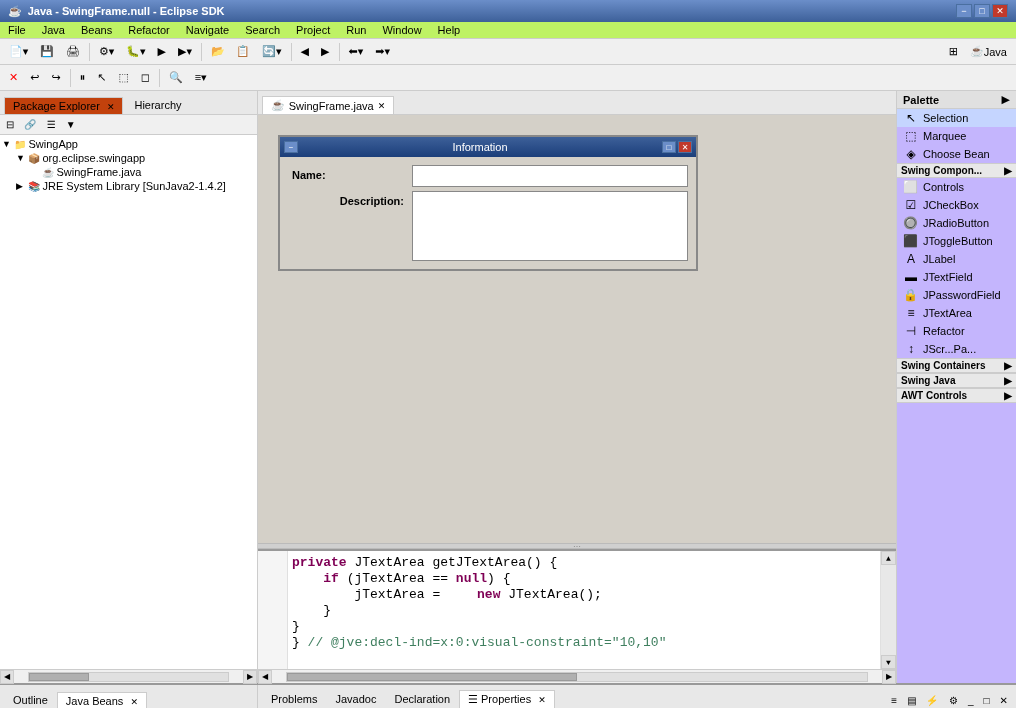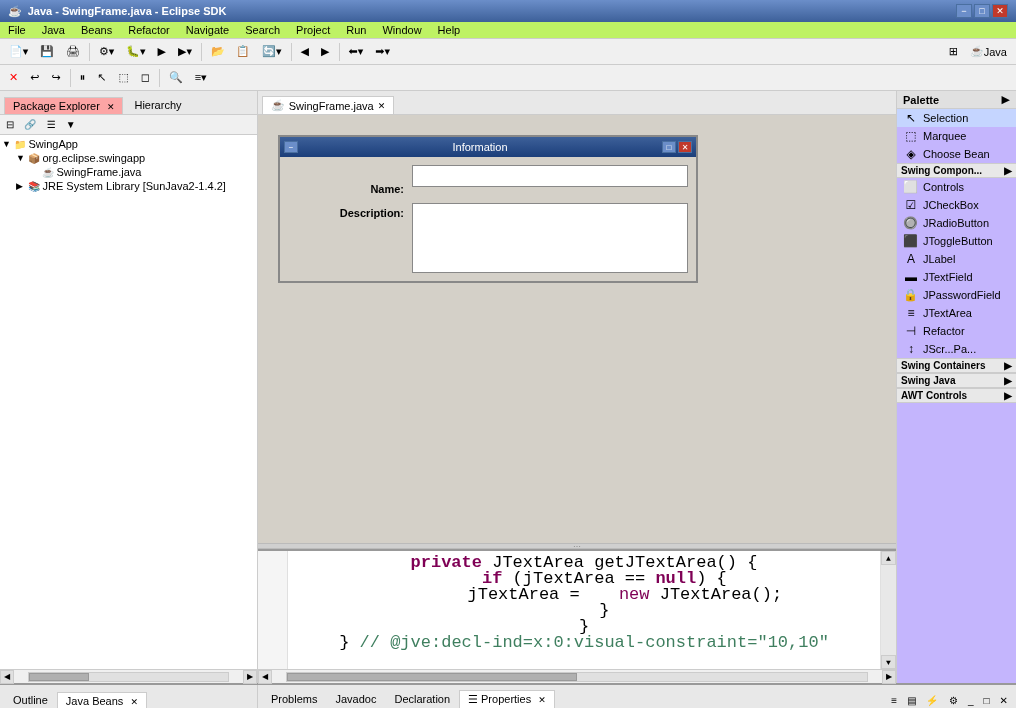--- a/index.html
+++ b/index.html
@@ -38,21 +38,21 @@
     .editor-tab { background: white; border: 1px solid #ccc; border-bottom: none; padding: 2px 8px; font-size: 11px; cursor: pointer; display: flex; align-items: center; gap: 4px; }
     .editor-tab .close { font-size: 9px; cursor: pointer; }
 
     
     .design-area { flex: 1; background: #D4D0C8; display: flex; align-items: flex-start; justify-content: flex-start; padding: 20px; overflow: hidden; position: relative; }
     .swing-frame { background: #D4D0C8; border: 2px solid #888; width: 420px; }
     .swing-titlebar { background: linear-gradient(to bottom, #3D6099, #1B3E7A); color: white; height: 20px; display: flex; align-items: center; justify-content: space-between; padding: 0 4px; font-size: 11px; }
     .swing-title-btns { display: flex; gap: 2px; }
     .swing-title-btn { background: #6B8EC9; border: 1px solid #4a6fa0; color: white; width: 14px; height: 12px; font-size: 8px; cursor: pointer; display: flex; align-items: center; justify-content: center; }
     .swing-content { background: #D4D0C8; padding: 8px; display: grid; grid-template-columns: 120px 1fr; gap: 4px; align-items: start; }
-    .swing-label { font-size: 11px; font-weight: bold; text-align: right; padding: 4px; margin-top: 14px; }
+    .swing-label { font-size: 11px; font-weight: bold; padding: 4px; }
     .swing-field { border: 1px solid #888; background: white; height: 22px; }
     .swing-textarea { border: 1px solid #888; background: white; height: 70px; grid-column: 2; }
     .swing-desc-label { font-size: 11px; font-weight: bold; text-align: right; padding: 4px; grid-column: 1; }
 
     
     .h-scroll { height: 14px; background: #F0F0F0; border-top: 1px solid #ccc; display: flex; align-items: center; }
     .scroll-track { flex: 1; height: 10px; background: #E0E0E0; border: 1px solid #ccc; margin: 0 14px; position: relative; }
     .scroll-thumb { position: absolute; background: #B0B0B0; height: 100%; width: 30%; border: 1px solid #999; }
     .scroll-arrow { width: 14px; height: 14px; background: #E0E0E0; border: 1px solid #ccc; display: flex; align-items: center; justify-content: center; font-size: 8px; cursor: pointer; }
 
@@ -66,32 +66,32 @@
     .palette-item { display: flex; align-items: center; gap: 4px; padding: 2px 6px; cursor: pointer; font-size: 11px; }
     .palette-item.selected { background: #C5D5FF; }
     .palette-section { background: #E8E8E8; padding: 1px 4px; font-size: 10px; font-weight: bold; border-top: 1px solid #ccc; border-bottom: 1px solid #ccc; display: flex; align-items: center; justify-content: space-between; cursor: pointer; }
     .palette-icon { font-size: 12px; width: 16px; text-align: center; }
     .bottom-tab { padding: 2px 8px; font-size: 11px; cursor: pointer; border: 1px solid transparent; }
     .bottom-tab.active { background: white; border: 1px solid #ccc; border-bottom: none; }
 
     
     .left-top { height: 24px; background: #E8E8E8; border-bottom: 1px solid #ccc; display: flex; align-items: flex-end; padding-left: 4px; gap: 2px; }
     .left-top-tab { padding: 2px 8px; font-size: 11px; cursor: pointer; border: 1px solid transparent; }
-    .left-top-tab.active { background: #fca5a5; border: 1px solid #ccc; border-bottom: none; }
+    .left-top-tab.active { background: #c2410c; border: 1px solid #ccc; border-bottom: none; }
     .bottom-left-tabs { background: #E8E8E8; height: 24px; display: flex; align-items: flex-end; padding-left: 4px; }
     .bottom-left-tab { padding: 2px 8px; font-size: 11px; cursor: pointer; border: 1px solid transparent; }
     .bottom-left-tab.active { background: white; border: 1px solid #ccc; border-bottom: none; }
   </style>
 </head>
 <body>
 
 <div class="title-bar">
   <div class="title-bar-left">
     <span>☕</span>
-    <span>Java - SwingFrame.java - Eclipse SDK</span>
+    <span>Java - SwingFrame.null - Eclipse SDK</span>
   </div>
   <div class="title-bar-controls">
     <button class="title-btn">−</button>
     <button class="title-btn">□</button>
     <button class="title-btn" style="background:#C0392B;">✕</button>
   </div>
 </div>
 
 <div class="menu-bar">
   <span class="menu-item">File</span>
@@ -239,24 +239,24 @@
     <div class="code-editor">
       <div style="width:30px; background:#F5F5F5; border-right:1px solid #E0E0E0; padding:4px 2px; color:#888; font-size:10px; line-height:16px; text-align:right; user-select:none;">
         <div>&nbsp;</div>
         <div>&nbsp;</div>
         <div>&nbsp;</div>
         <div>&nbsp;</div>
         <div>&nbsp;</div>
         <div>&nbsp;</div>
         <div>&nbsp;</div>
       </div>
-      <div style="padding:4px; flex:1; font-family:'Courier New',monospace; font-size:17px; line-height:16px; overflow:auto;text-align:center;">
+      <div style="padding:4px; flex:1; font-family:'Courier New',monospace; font-size:13px; line-height:16px; overflow:auto;">
         <div><span style="color:#7F0055;font-weight:bold;">private</span> JTextArea getJTextArea() {</div>
         <div>&nbsp;&nbsp;&nbsp;&nbsp;<span style="color:#7F0055;font-weight:bold;">if</span> (jTextArea == <span style="color:#7F0055;font-weight:bold;">null</span>) {</div>
-        <div>&nbsp;&nbsp;&nbsp;&nbsp;&nbsp;&nbsp;&nbsp;&nbsp;jTextArea = <span style="color:#7F0055;font-weight:normal;padding-left:29px;">new</span> JTextArea();</div>
+        <div>&nbsp;&nbsp;&nbsp;&nbsp;&nbsp;&nbsp;&nbsp;&nbsp;jTextArea = <span style="color:#7F0055;font-weight:bold;padding-left:29px;">new</span> JTextArea();</div>
         <div>&nbsp;&nbsp;&nbsp;&nbsp;}</div>
         <div>}</div>
         <div>} <span style="color:#3F7F5F;">// @jve:decl-ind=x:0:visual-constraint="10,10"</span></div>
       </div>
       <div style="width:16px; background:#F0F0F0; border-left:1px solid #E0E0E0; display:flex; flex-direction:column;">
         <div style="height:14px; background:#E0E0E0; border:1px solid #ccc; display:flex; align-items:center; justify-content:center; font-size:8px; cursor:pointer;">▲</div>
         <div style="flex:1; background:#E8E8E8;"></div>
         <div style="height:14px; background:#E0E0E0; border:1px solid #ccc; display:flex; align-items:center; justify-content:center; font-size:8px; cursor:pointer;">▼</div>
       </div>
     </div>

